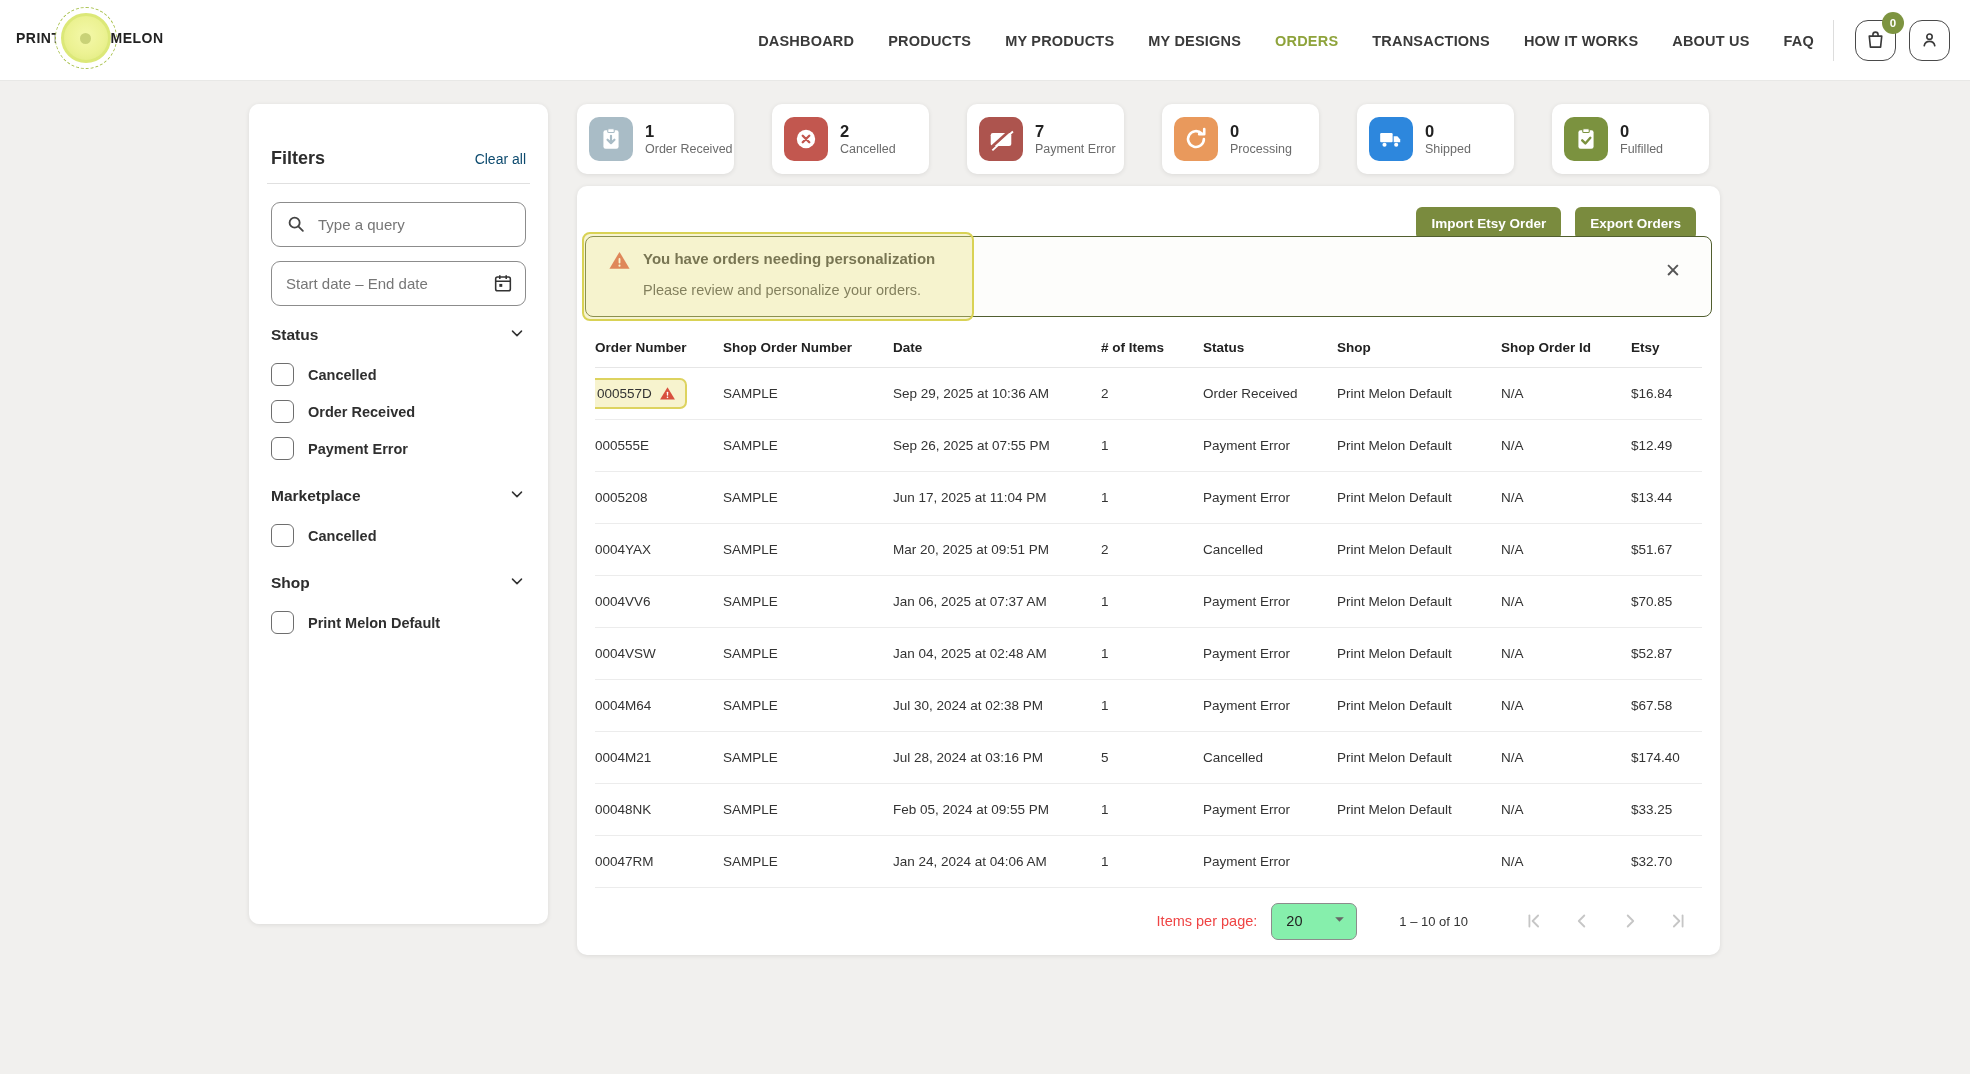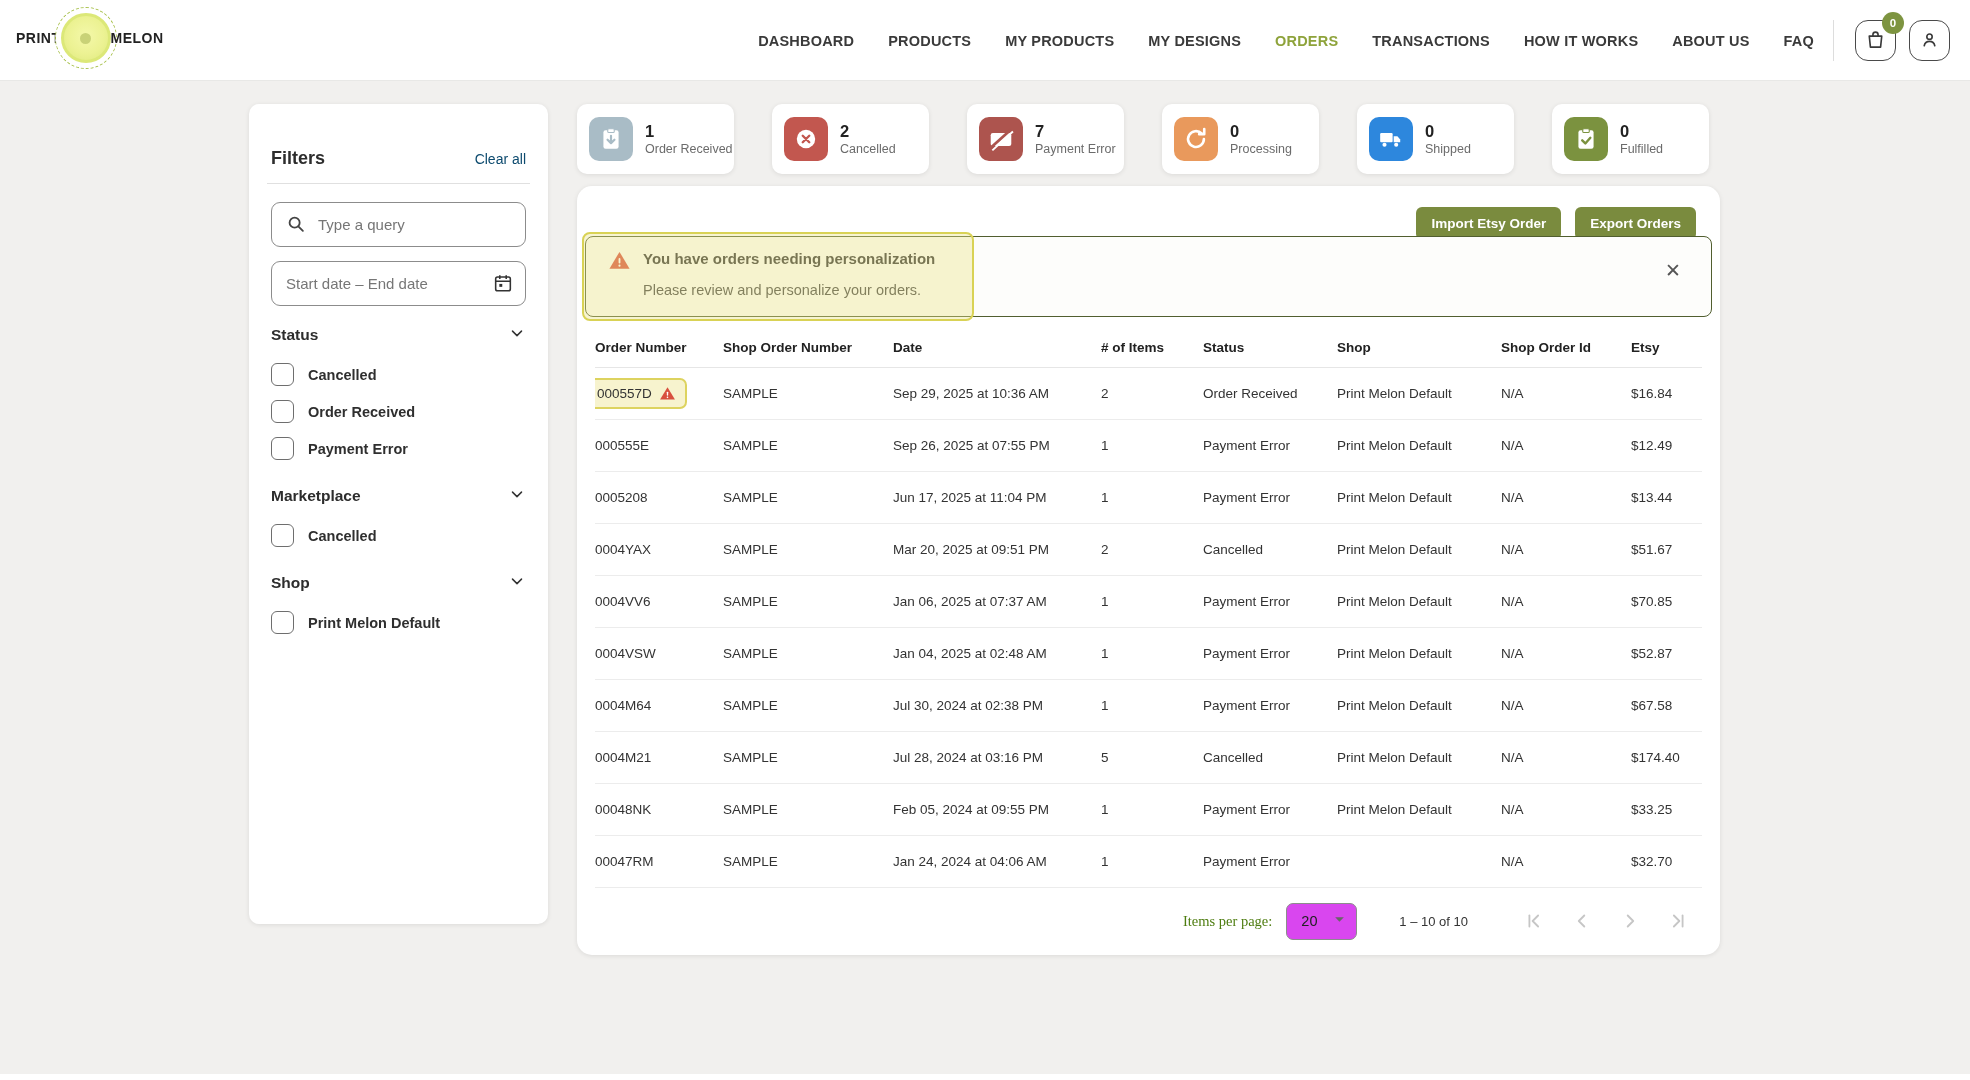--- a/index.html
+++ b/index.html
@@ -80,21 +80,21 @@
     box-shadow:0 1px 5px rgba(0,0,0,.09); display:flex; align-items:center;
     padding:0 12px; gap:12px; cursor:pointer;
   }
   .sc-icon { width:44px; height:44px; border-radius:10px; display:flex; align-items:center; justify-content:center; flex:0 0 auto; }
   .sc-icon svg { width:26px; height:26px; }
   .sc-count { font-size:16.5px; font-weight:700; color:#222; line-height:1.25; }
   .sc-label { font-size:12.5px; color:#6b6b6b; line-height:1.25; white-space:nowrap; }
   
   .orders-card {
     position:absolute; left:577px; top:186px; width:1143px; height:769px;
-    background:#fff; border-radius:15px; box-shadow:0 1px 5px rgba(0,0,0,.09);
+    background:#fff; border-radius:10px; box-shadow:0 1px 5px rgba(0,0,0,.09);
   }
   .btn-row { position:absolute; top:21px; right:24px; display:flex; gap:14px; }
   .green-btn {
     background:#7a8b3e; color:#fff; font-family:"Liberation Sans",sans-serif;
     font-size:13.5px; font-weight:700; border:none; border-radius:6px;
     padding:9px 15px; cursor:pointer; white-space:nowrap;
   }
   .alert-banner {
     position:absolute; top:50px; left:8px; right:8px; height:81px;
     border:1.6px solid #515e2f; border-radius:8px; background:#fdfdfb;
@@ -127,25 +127,25 @@
     display:inline-flex; align-items:center; gap:7px; margin-left:-9px;
     padding:5px 9px; border:2px solid #ddd35f; border-radius:7px;
     background:rgba(237,229,146,.45);
   }
   .row-warn { width:17px; height:17px; flex:0 0 auto; }
   
   .pagination {
     position:absolute; bottom:14px; right:24px; height:40px;
     display:flex; align-items:center;
   }
-  .pg-label { font-size:14.5px; color:#4d7c0f;font-family:Liberation Serif, serif; }
+  .pg-label { font-size:14.5px; color:#ef4444; }
   .pg-select {
-    margin-left:14px; width:71px; height:37px; border:1px solid #8c8c8c; border-radius:7px;
+    margin-left:14px; width:86px; height:37px; border:1px solid #8c8c8c; border-radius:7px;
     display:flex; align-items:center; justify-content:space-between; padding:0 10px 0 14px;
-    font-size:14.5px; color:#222; cursor:pointer; background:#d946ef;
+    font-size:14.5px; color:#222; cursor:pointer; background:#86efac;
   }
   .pg-select svg { width:13px; height:13px; }
   .pg-range { font-size:13px; color:#333; margin-left:42px; }
   .pg-icons { display:flex; gap:12px; margin-left:48px; }
   .pg-btn {
     width:36px; height:36px; border:none; background:none; color:#c6c6c6;
     display:flex; align-items:center; justify-content:center; cursor:default;
   }
   .pg-btn svg { width:22px; height:22px; }
   .bottom-strip { position:absolute; left:0; bottom:0; width:1970px; height:6px; background:#fff; }

